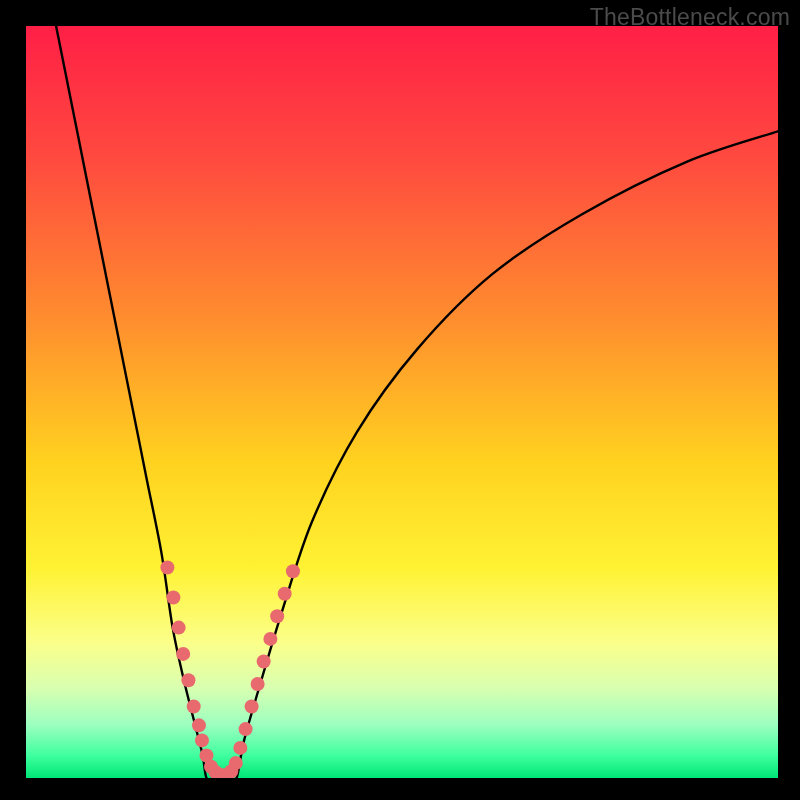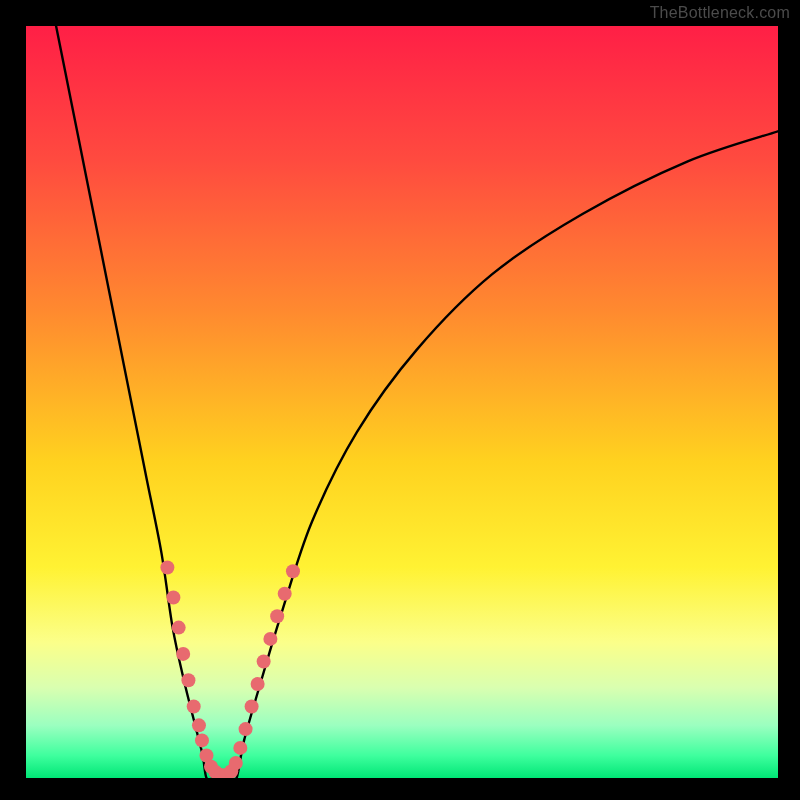--- a/index.html
+++ b/index.html
@@ -26,21 +26,21 @@
   }
   .gradient-bg {
     position: absolute;
     inset: 0;
   }
   .watermark {
     position: absolute;
     top: 4px;
     right: 10px;
     color: #4b4b4b;
-    font-size: 16px;
+    font-size: 23px;
     font-weight: 500;
     letter-spacing: 0.2px;
     user-select: none;
   }
   svg.curve {
     position: absolute;
     inset: 0;
   }
 </style>
 </head>

